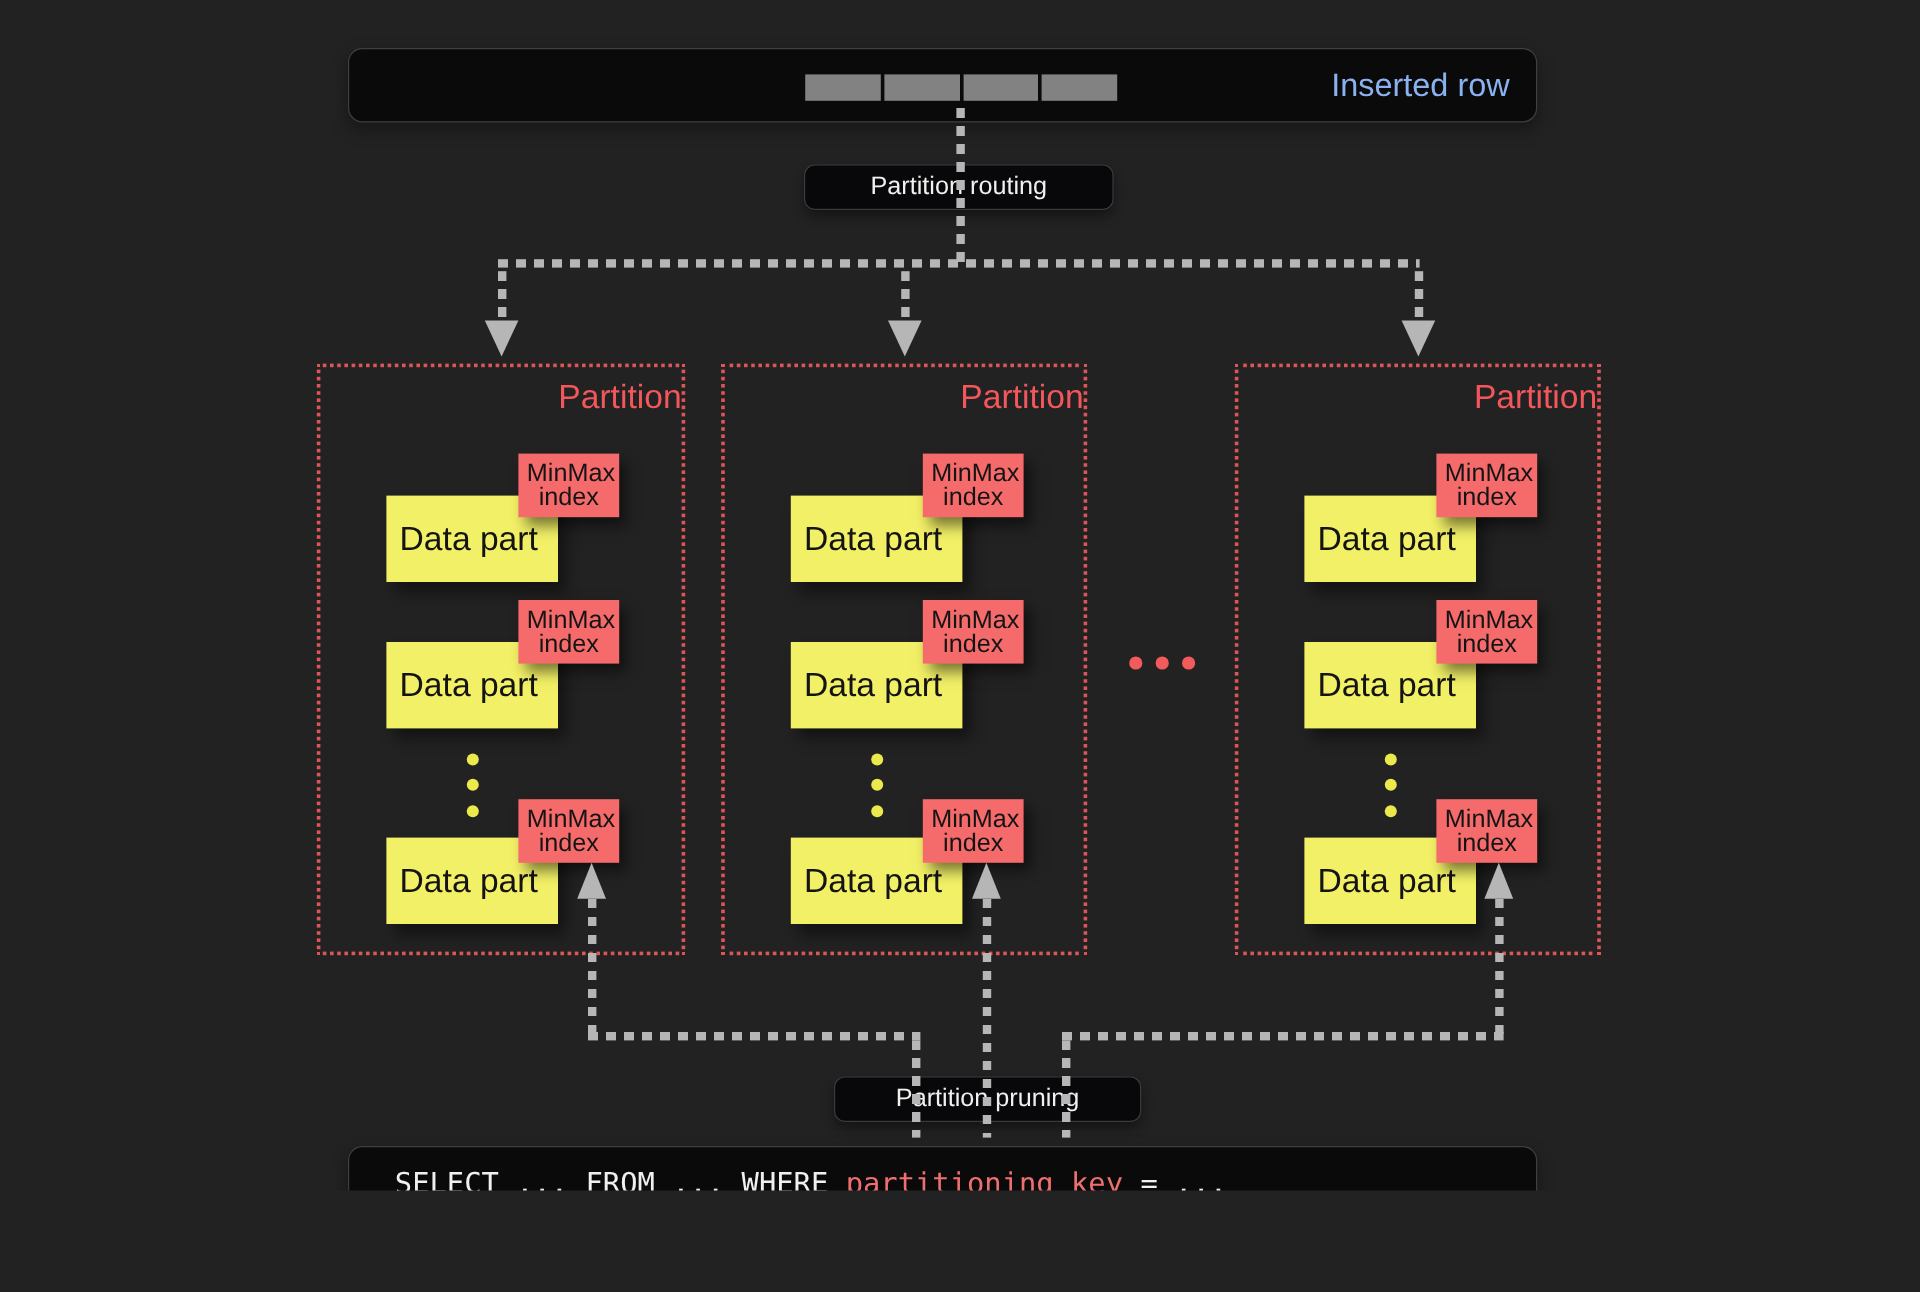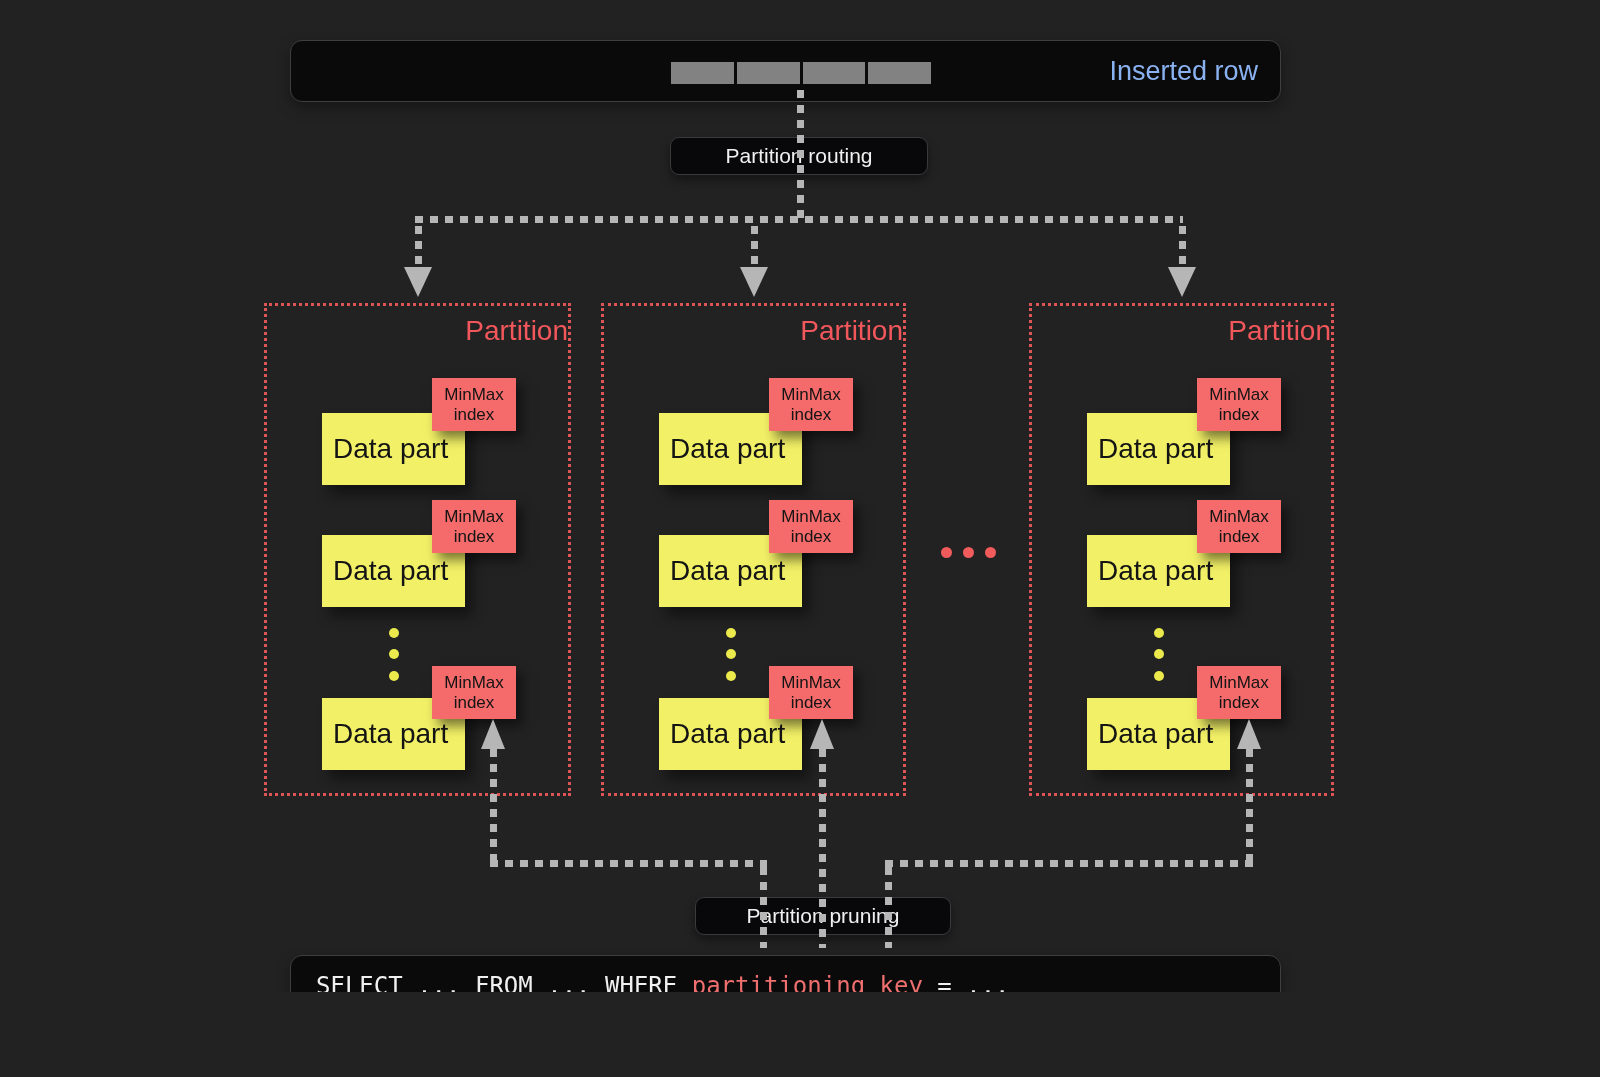--- a/index.html
+++ b/index.html
@@ -45,29 +45,29 @@
   .partition{position:absolute;top:303px;height:493px;border:3px dotted var(--coral_border);z-index:1;}
   .partition-title{position:absolute;top:8px;left:0;width:100%;text-align:right;
           color:var(--coral_title);font-size:28px;line-height:34px;}
   .data-part{position:absolute;left:55px;width:143px;height:72px;background:var(--yellow);
           display:flex;align-items:center;padding-left:11px;z-index:2;
           box-shadow:7px 9px 12px rgba(0,0,0,0.45);}
   .data-part span{color:var(--box_text);font-size:28px;text-align:center;}
   .minmax{position:absolute;left:165px;width:84px;height:53px;background:var(--minmax_red);
           display:flex;align-items:center;justify-content:center;text-align:center;z-index:3;
           box-shadow:6px 7px 11px rgba(0,0,0,0.5);}
-  .minmax span{color:var(--box_text);font-size:17px;line-height:20px;width:70px;}
+  .minmax span{color:var(--box_text);font-size:21px;line-height:20px;width:70px;}
   .p1{top:107px}.p2{top:229px}.p3{top:392px}
   .m1{top:72px}.m2{top:194px}.m3{top:360px}
   .ydot{position:absolute;left:122px;width:10px;height:10px;border-radius:50%;background:var(--yellow_dot);}
   .yd1{top:322px}.yd2{top:343px}.yd3{top:365px}
   .rdot{position:absolute;top:547px;width:11px;height:11px;border-radius:50%;background:var(--ellipsis_red);z-index:1;}
 
   
-  .sql{margin-left:25px;font-family:"DejaVu Sans Mono","Liberation Mono",monospace;font-size:24px;
+  .sql{margin-left:38px;font-family:"DejaVu Sans Mono","Liberation Mono",monospace;font-size:24px;
        white-space:pre;color:var(--sql_text);}
   .sql .key{color:var(--sql_key);}
 </style>
 </head>
 <body>
 
 <div class="canvas">
 
   <div class="bar top">
     <div class="segbar">

